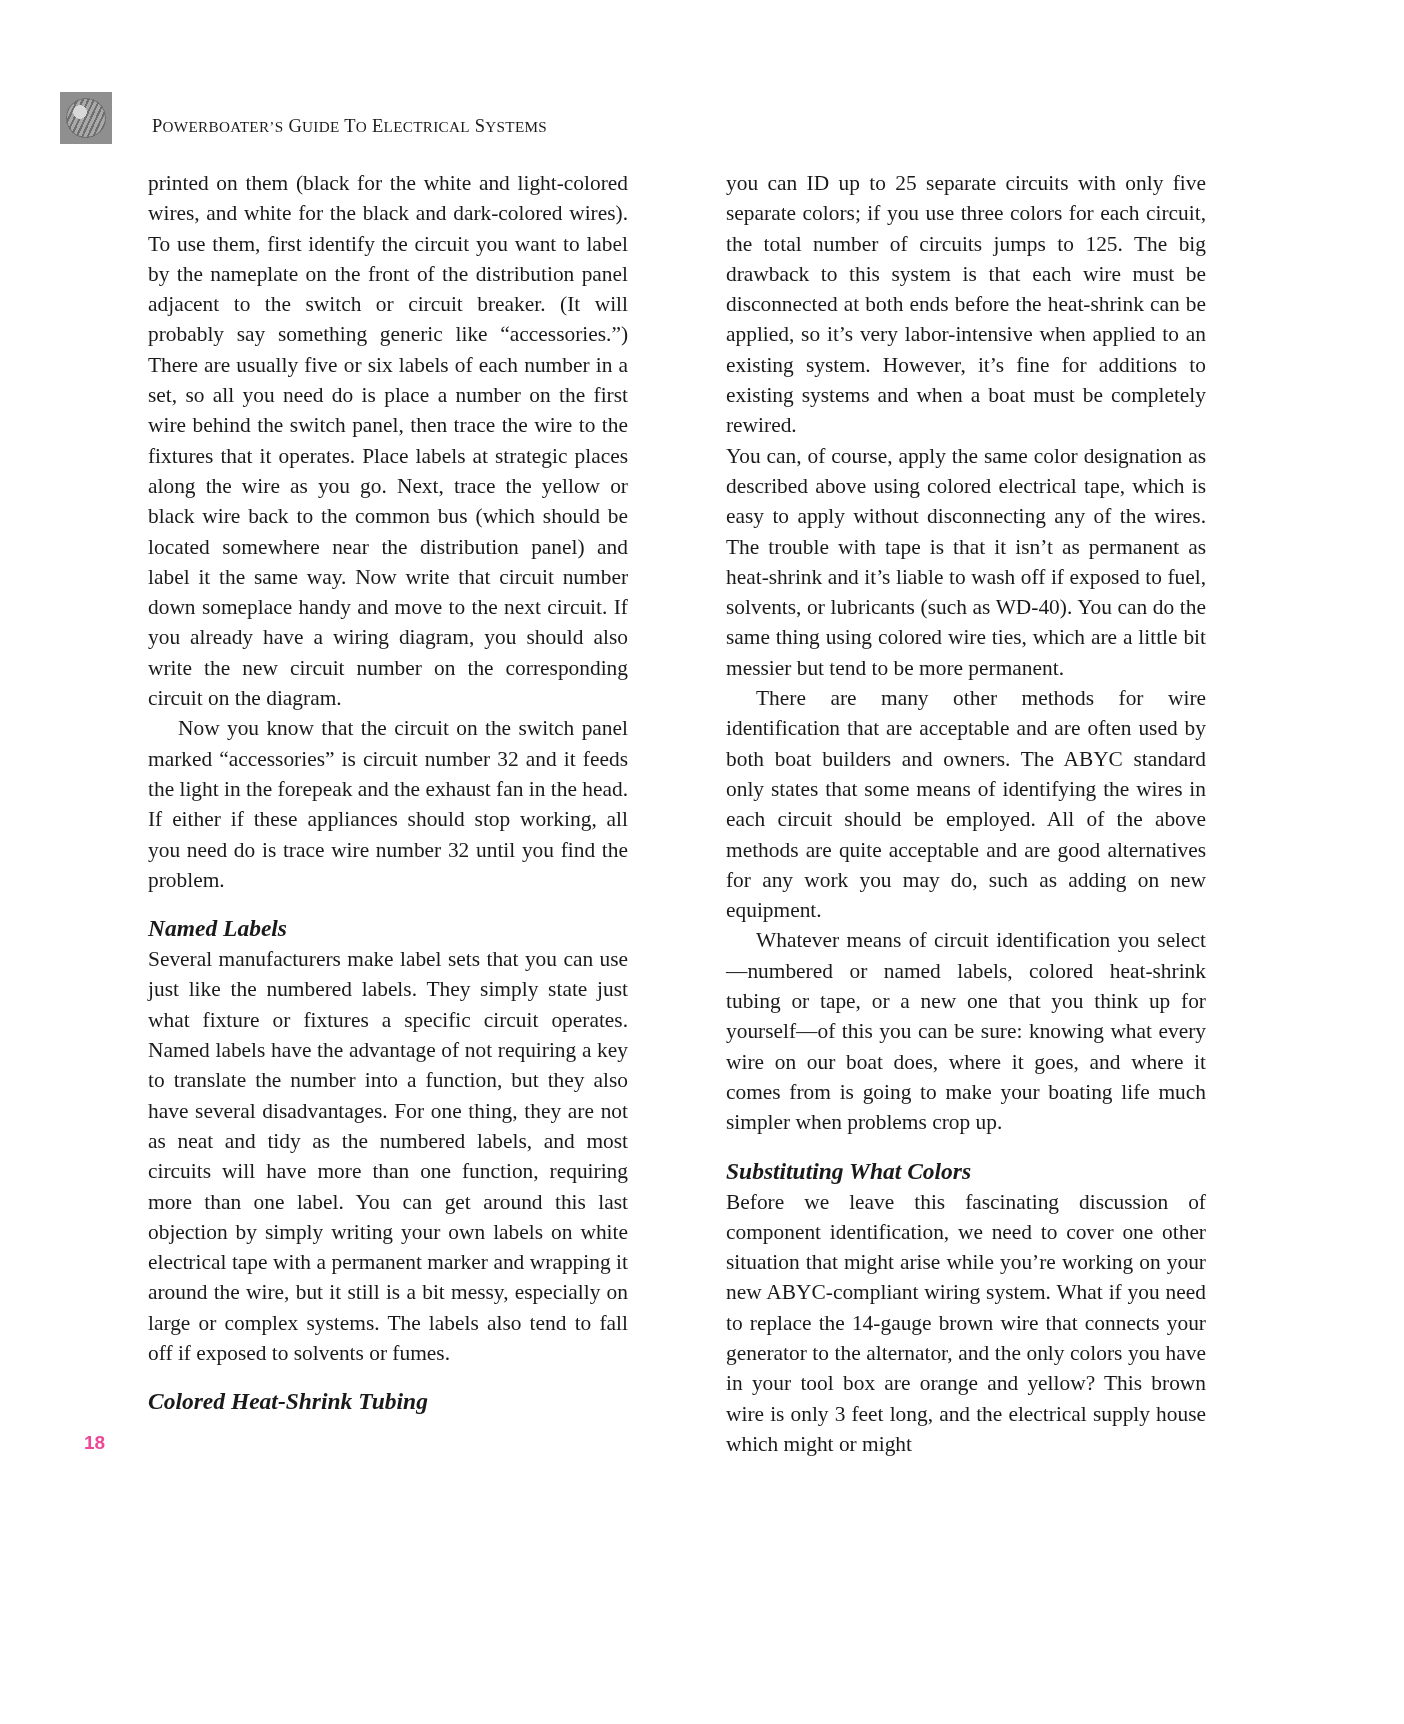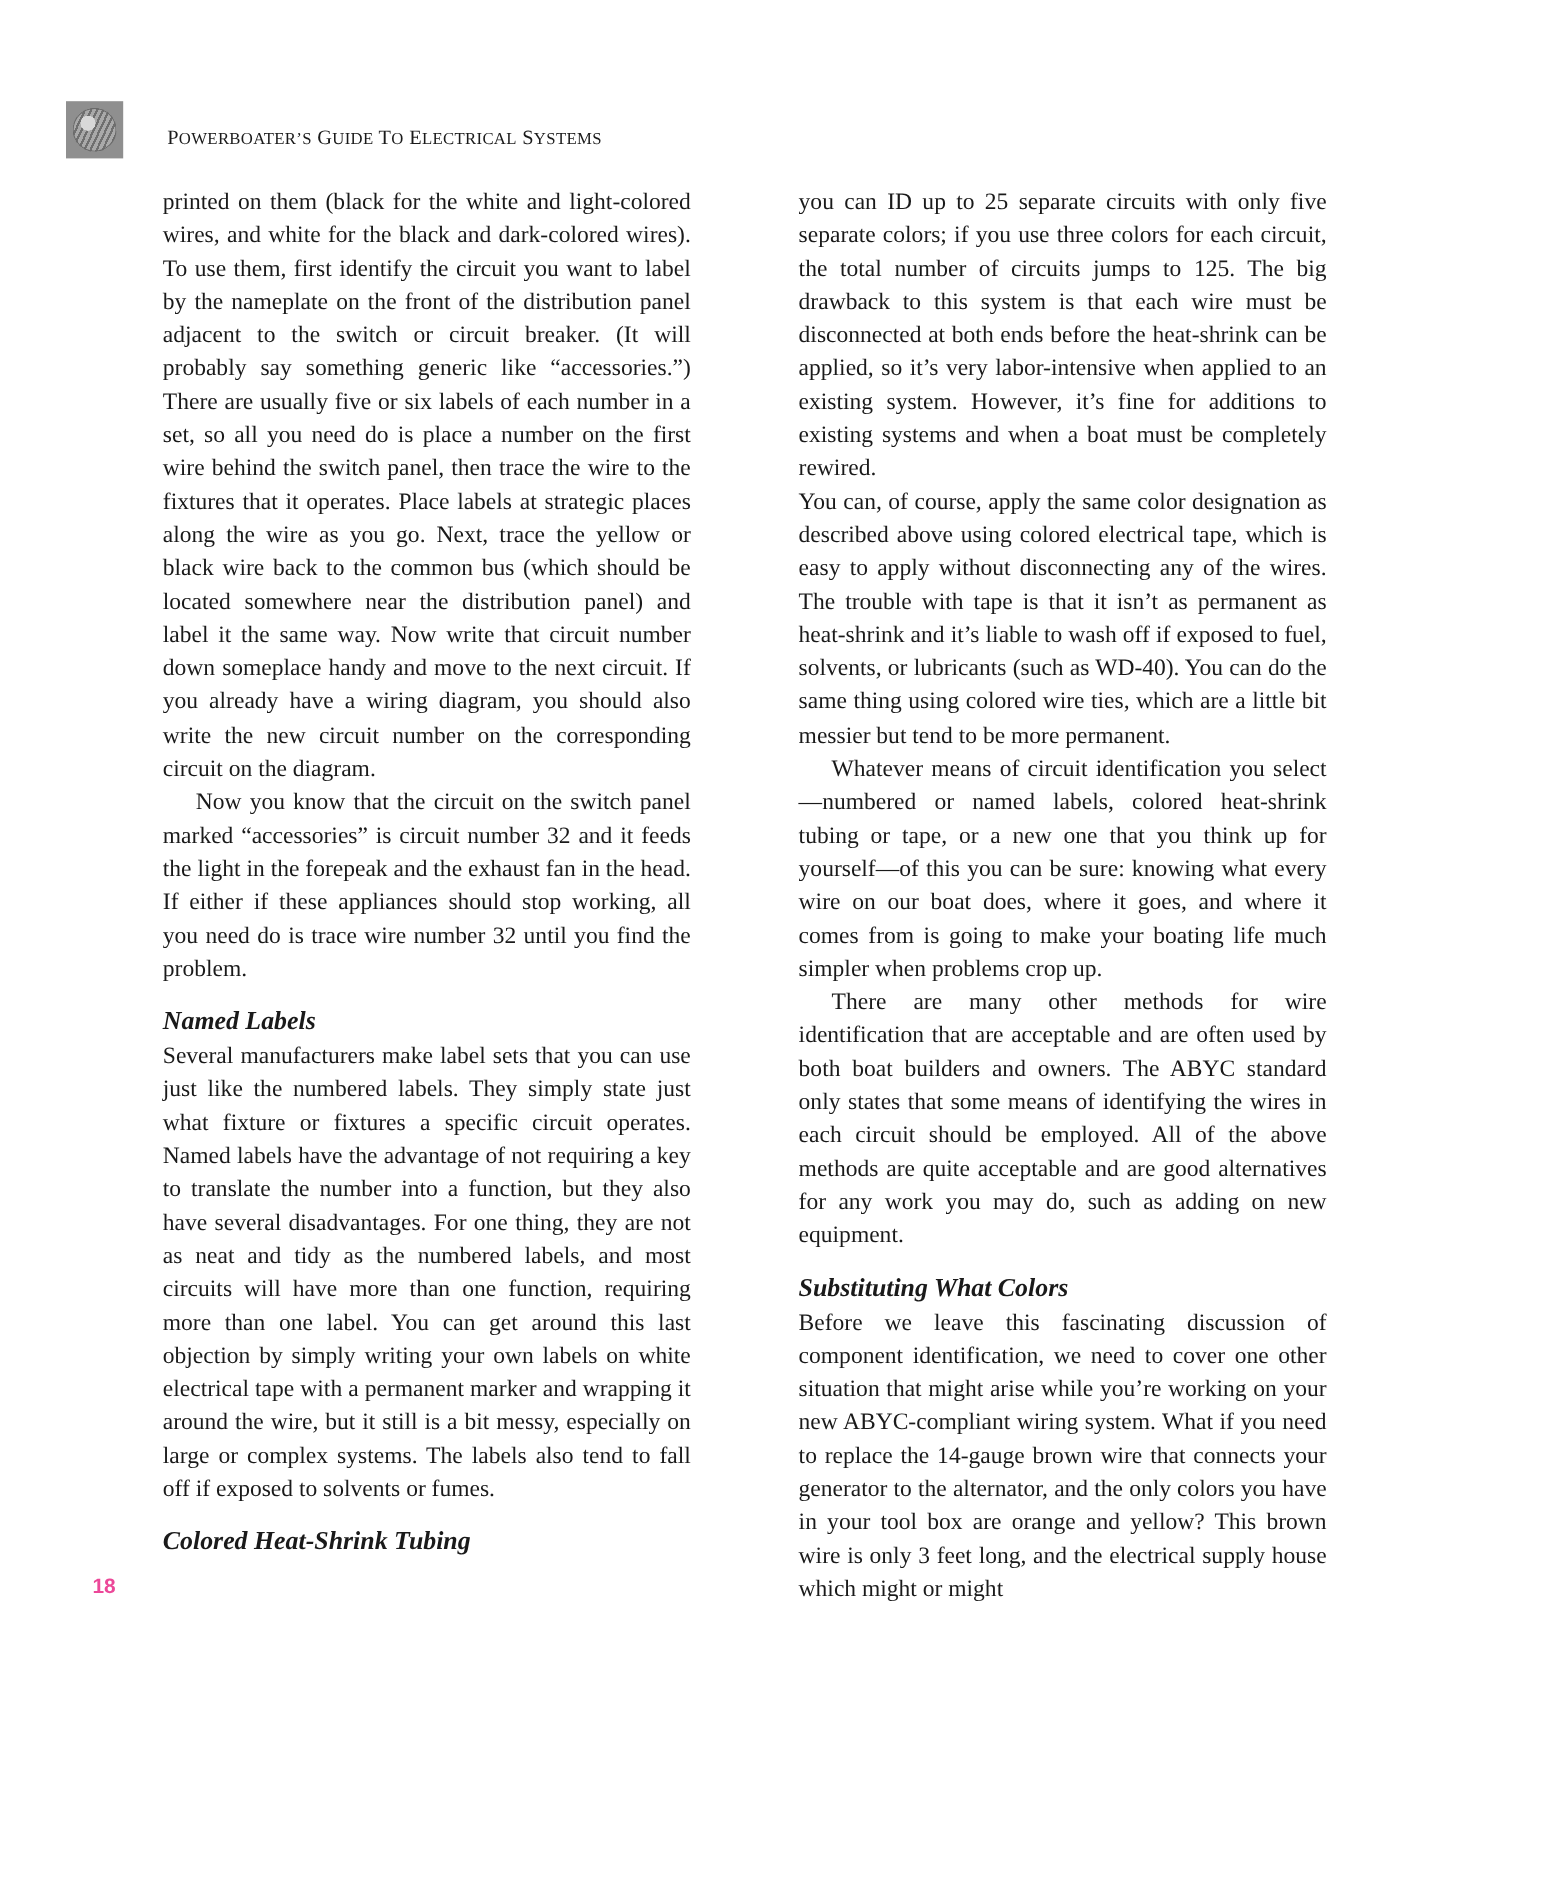--- a/index.html
+++ b/index.html
@@ -122,22 +122,22 @@
       <p>printed on them (black for the white and light-colored wires, and white for the black and dark-colored wires). To use them, first identify the circuit you want to label by the nameplate on the front of the distribution panel adjacent to the switch or circuit breaker. (It will probably say something generic like “accessories.”) There are usually five or six labels of each number in a set, so all you need do is place a number on the first wire behind the switch panel, then trace the wire to the fixtures that it operates. Place labels at strategic places along the wire as you go. Next, trace the yellow or black wire back to the common bus (which should be located somewhere near the distribution panel) and label it the same way. Now write that circuit number down someplace handy and move to the next circuit. If you already have a wiring diagram, you should also write the new circuit number on the corresponding circuit on the diagram.</p>
       <p class="indent">Now you know that the circuit on the switch panel marked “accessories” is circuit number 32 and it feeds the light in the forepeak and the exhaust fan in the head. If either if these appliances should stop working, all you need do is trace wire number 32 until you find the problem.</p>
       <h2 class="subhead">Named Labels</h2>
       <p>Several manufacturers make label sets that you can use just like the numbered labels. They simply state just what fixture or fixtures a specific circuit operates. Named labels have the advantage of not requiring a key to translate the number into a function, but they also have several disadvantages. For one thing, they are not as neat and tidy as the numbered labels, and most circuits will have more than one function, requiring more than one label. You can get around this last objection by simply writing your own labels on white electrical tape with a permanent marker and wrapping it around the wire, but it still is a bit messy, especially on large or complex systems. The labels also tend to fall off if exposed to solvents or fumes.</p>
       <h2 class="subhead">Colored Heat-Shrink Tubing</h2>
     </div>
 
     <div class="col">
       <p>you can ID up to 25 separate circuits with only five separate colors; if you use three colors for each circuit, the total number of circuits jumps to 125. The big drawback to this system is that each wire must be disconnected at both ends before the heat-shrink can be applied, so it’s very labor-intensive when applied to an existing system. However, it’s fine for additions to existing systems and when a boat must be completely rewired.</p>
       <p>You can, of course, apply the same color designation as described above using colored electrical tape, which is easy to apply without disconnecting any of the wires. The trouble with tape is that it isn’t as permanent as heat-shrink and it’s liable to wash off if exposed to fuel, solvents, or lubricants (such as WD-40). You can do the same thing using colored wire ties, which are a little bit messier but tend to be more permanent.</p>
+      <p class="indent">There are many other methods for wire identification that are acceptable and are often used by both boat builders and owners. The ABYC standard only states that some means of identifying the wires in each circuit should be employed. All of the above methods are quite acceptable and are good alternatives for any work you may do, such as adding on new equipment.</p>
       <p class="indent">Whatever means of circuit identification you select—numbered or named labels, colored heat-shrink tubing or tape, or a new one that you think up for yourself—of this you can be sure: knowing what every wire on our boat does, where it goes, and where it comes from is going to make your boating life much simpler when problems crop up.</p>
-      <p class="indent">There are many other methods for wire identification that are acceptable and are often used by both boat builders and owners. The ABYC standard only states that some means of identifying the wires in each circuit should be employed. All of the above methods are quite acceptable and are good alternatives for any work you may do, such as adding on new equipment.</p>
       <h2 class="subhead">Substituting What Colors</h2>
       <p>Before we leave this fascinating discussion of component identification, we need to cover one other situation that might arise while you’re working on your new ABYC-compliant wiring system. What if you need to replace the 14-gauge brown wire that connects your generator to the alternator, and the only colors you have in your tool box are orange and yellow? This brown wire is only 3 feet long, and the electrical supply house which might or might</p>
     </div>
 
   </div>
 
   <div class="folio">18</div>
 
 </div>
 

